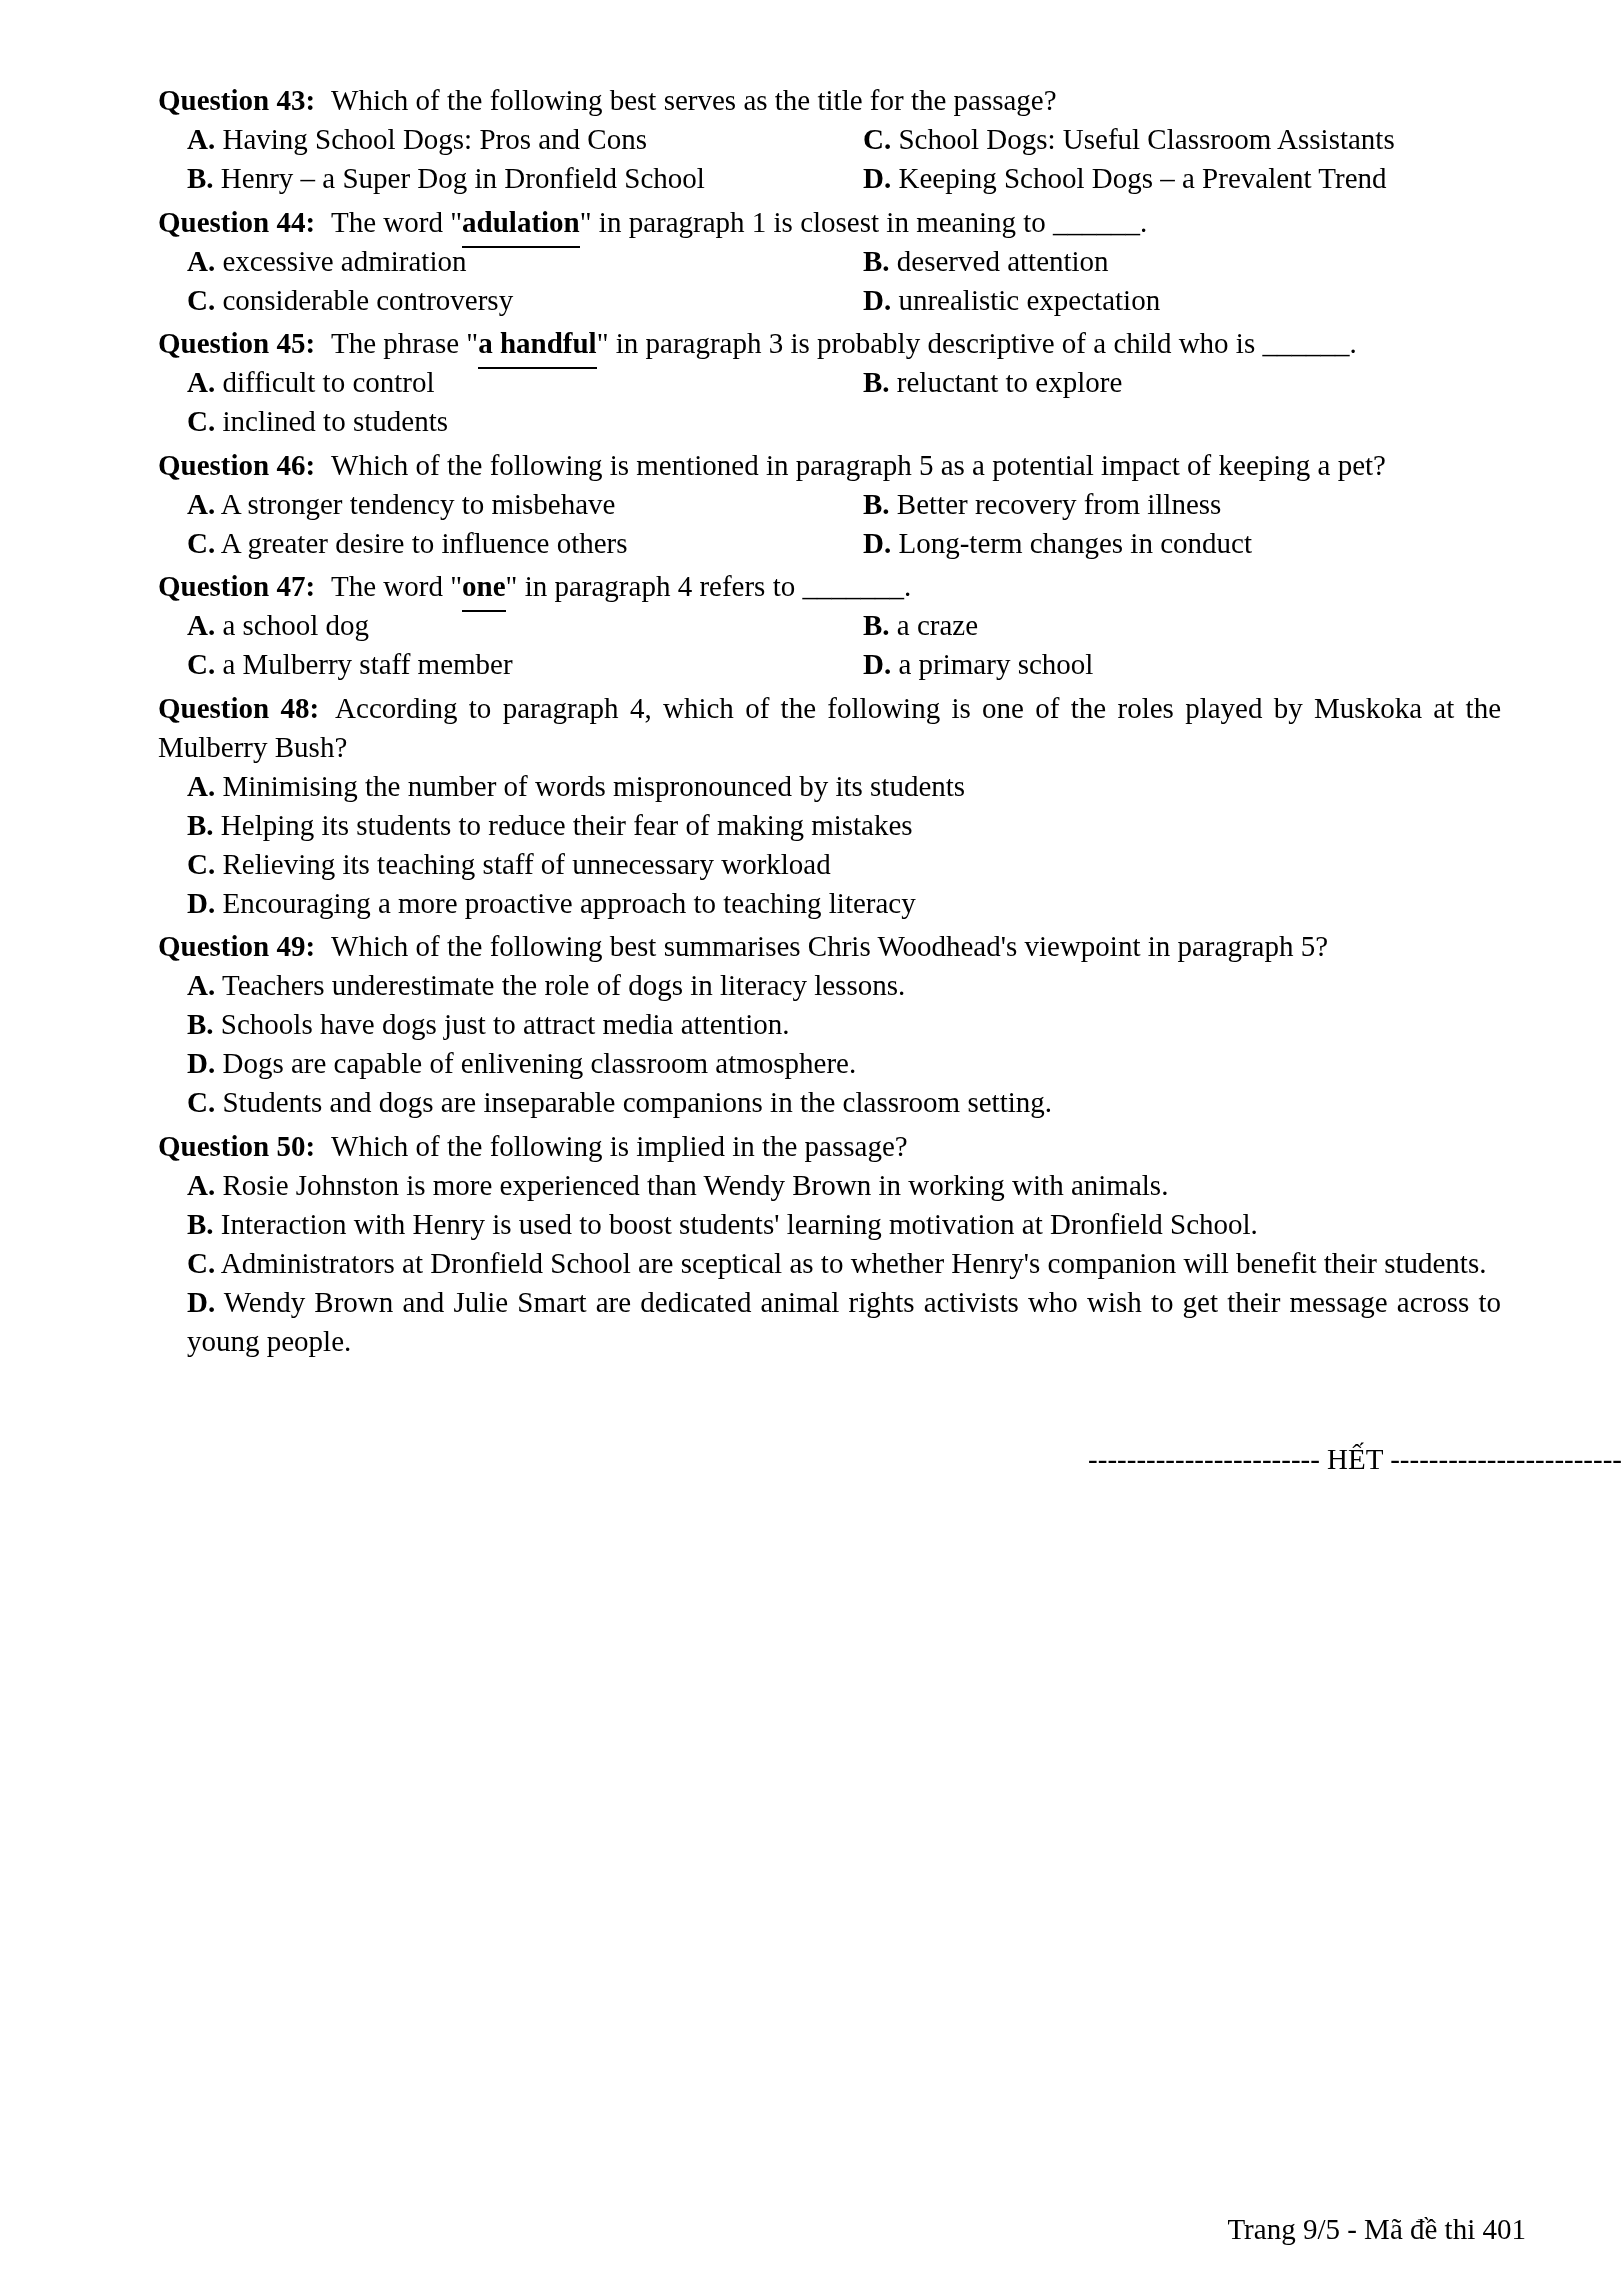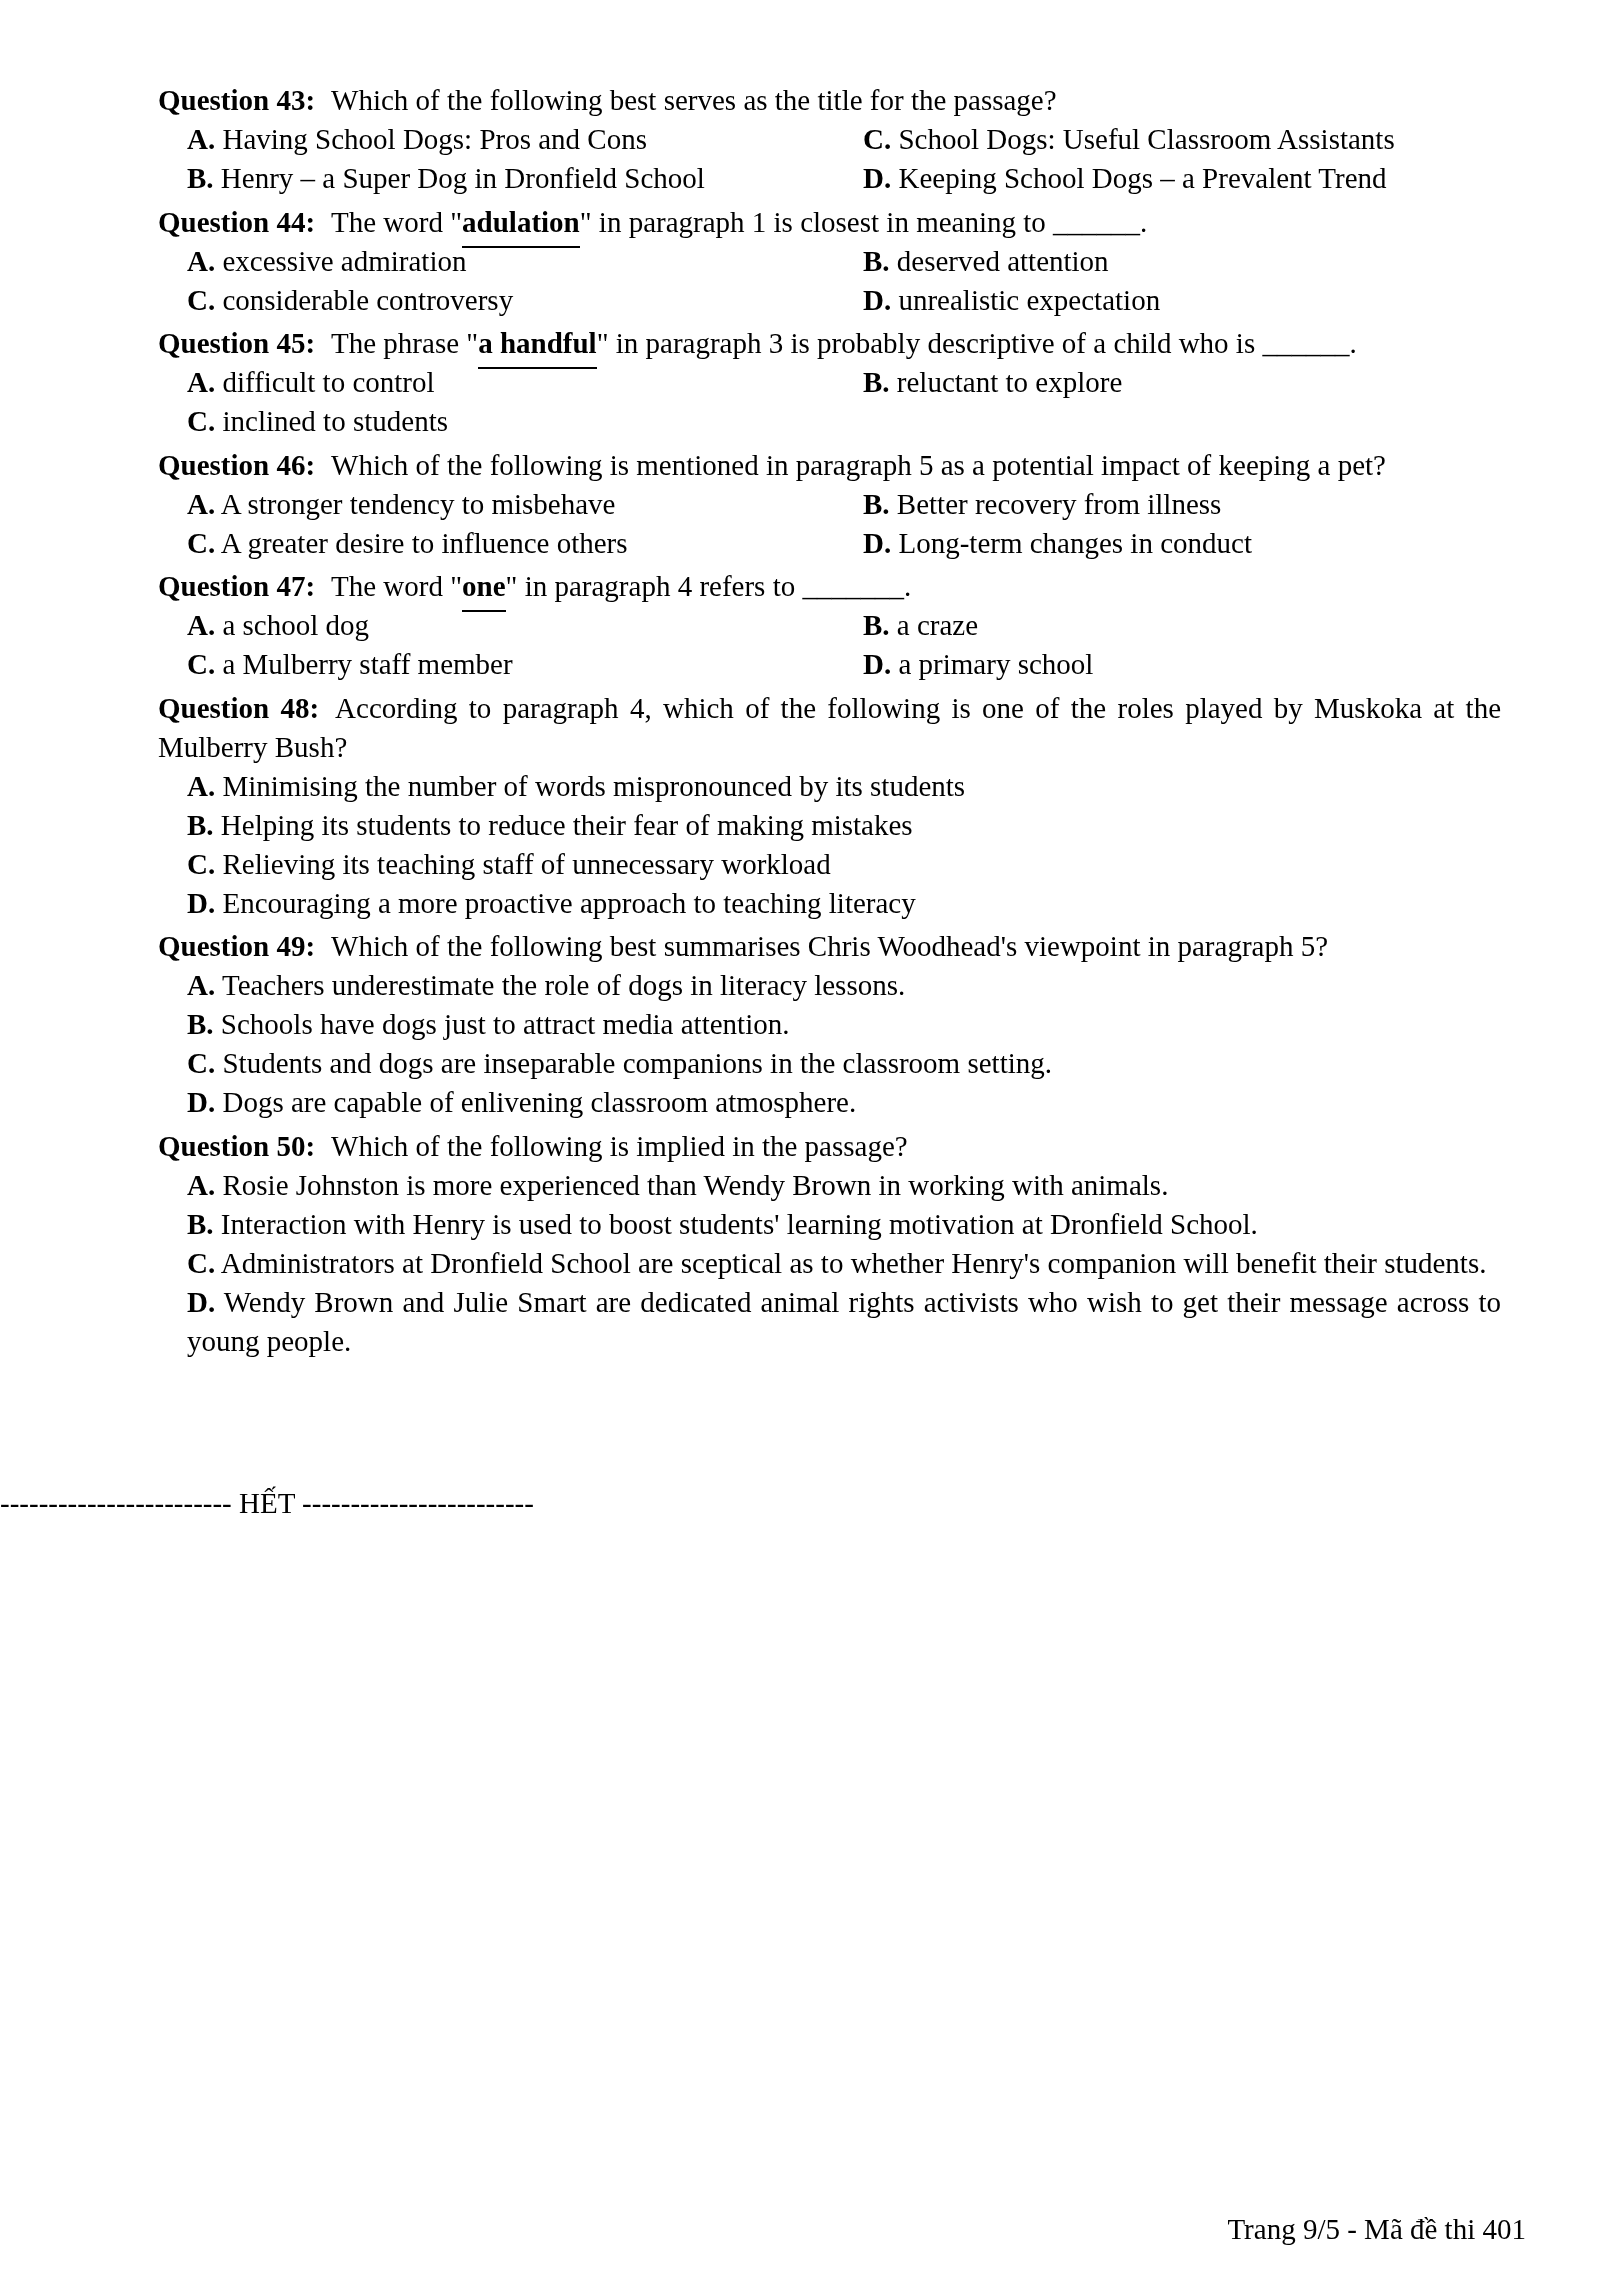--- a/index.html
+++ b/index.html
@@ -23,23 +23,23 @@
   .question + .question { margin-top: 4.5px; }
   .stem { margin: 0; text-align: justify; }
   .qlabel { font-weight: bold; margin-right: 0.55em; }
   .bu { font-weight: bold; border-bottom: 2.7px solid #000; padding-bottom: 8px; }
   .opts2 { display: grid; grid-template-columns: 705px 1fr; }
   .opts2 .opt:nth-child(odd) { padding-left: 29px; }
   .opt-line { margin: 0; padding-left: 29px; text-align: justify; }
   .olabel { font-weight: bold; }
   .divider {
     position: absolute;
-    top: 1484px;
+    top: 1440px;
     left: 0; width: 100%;
-    text-align: left;
+    text-align: right;
   }
   .footer {
     position: absolute;
     top: 2210px;
     right: 96px;
     white-space: nowrap;
   }
 </style>
 </head>
 <body>
@@ -94,22 +94,22 @@
         <p class="stem"><span class="qlabel">Question 48:</span><span>According to paragraph 4, which of the following is one of the roles played by Muskoka at the Mulberry Bush?</span></p>
         <p class="opt-line"><span class="olabel">A.</span> <span>Minimising the number of words mispronounced by its students</span></p>
         <p class="opt-line"><span class="olabel">B.</span> <span>Helping its students to reduce their fear of making mistakes</span></p>
         <p class="opt-line"><span class="olabel">C.</span> <span>Relieving its teaching staff of unnecessary workload</span></p>
         <p class="opt-line"><span class="olabel">D.</span> <span>Encouraging a more proactive approach to teaching literacy</span></p>
       </div>
       <div class="question">
         <p class="stem"><span class="qlabel">Question 49:</span><span>Which of the following best summarises Chris Woodhead's viewpoint in paragraph 5?</span></p>
         <p class="opt-line"><span class="olabel">A.</span> <span>Teachers underestimate the role of dogs in literacy lessons.</span></p>
         <p class="opt-line"><span class="olabel">B.</span> <span>Schools have dogs just to attract media attention.</span></p>
+        <p class="opt-line"><span class="olabel">D.</span> <span>Dogs are capable of enlivening classroom atmosphere.</span></p>
         <p class="opt-line"><span class="olabel">C.</span> <span>Students and dogs are inseparable companions in the classroom setting.</span></p>
-        <p class="opt-line"><span class="olabel">D.</span> <span>Dogs are capable of enlivening classroom atmosphere.</span></p>
       </div>
       <div class="question">
         <p class="stem"><span class="qlabel">Question 50:</span><span>Which of the following is implied in the passage?</span></p>
         <p class="opt-line"><span class="olabel">A.</span> <span>Rosie Johnston is more experienced than Wendy Brown in working with animals.</span></p>
         <p class="opt-line"><span class="olabel">B.</span> <span>Interaction with Henry is used to boost students' learning motivation at Dronfield School.</span></p>
         <p class="opt-line"><span class="olabel">C.</span> <span>Administrators at Dronfield School are sceptical as to whether Henry's companion will benefit their students.</span></p>
         <p class="opt-line"><span class="olabel">D.</span> <span>Wendy Brown and Julie Smart are dedicated animal rights activists who wish to get their message across to young people.</span></p>
       </div>
     </main>
 

